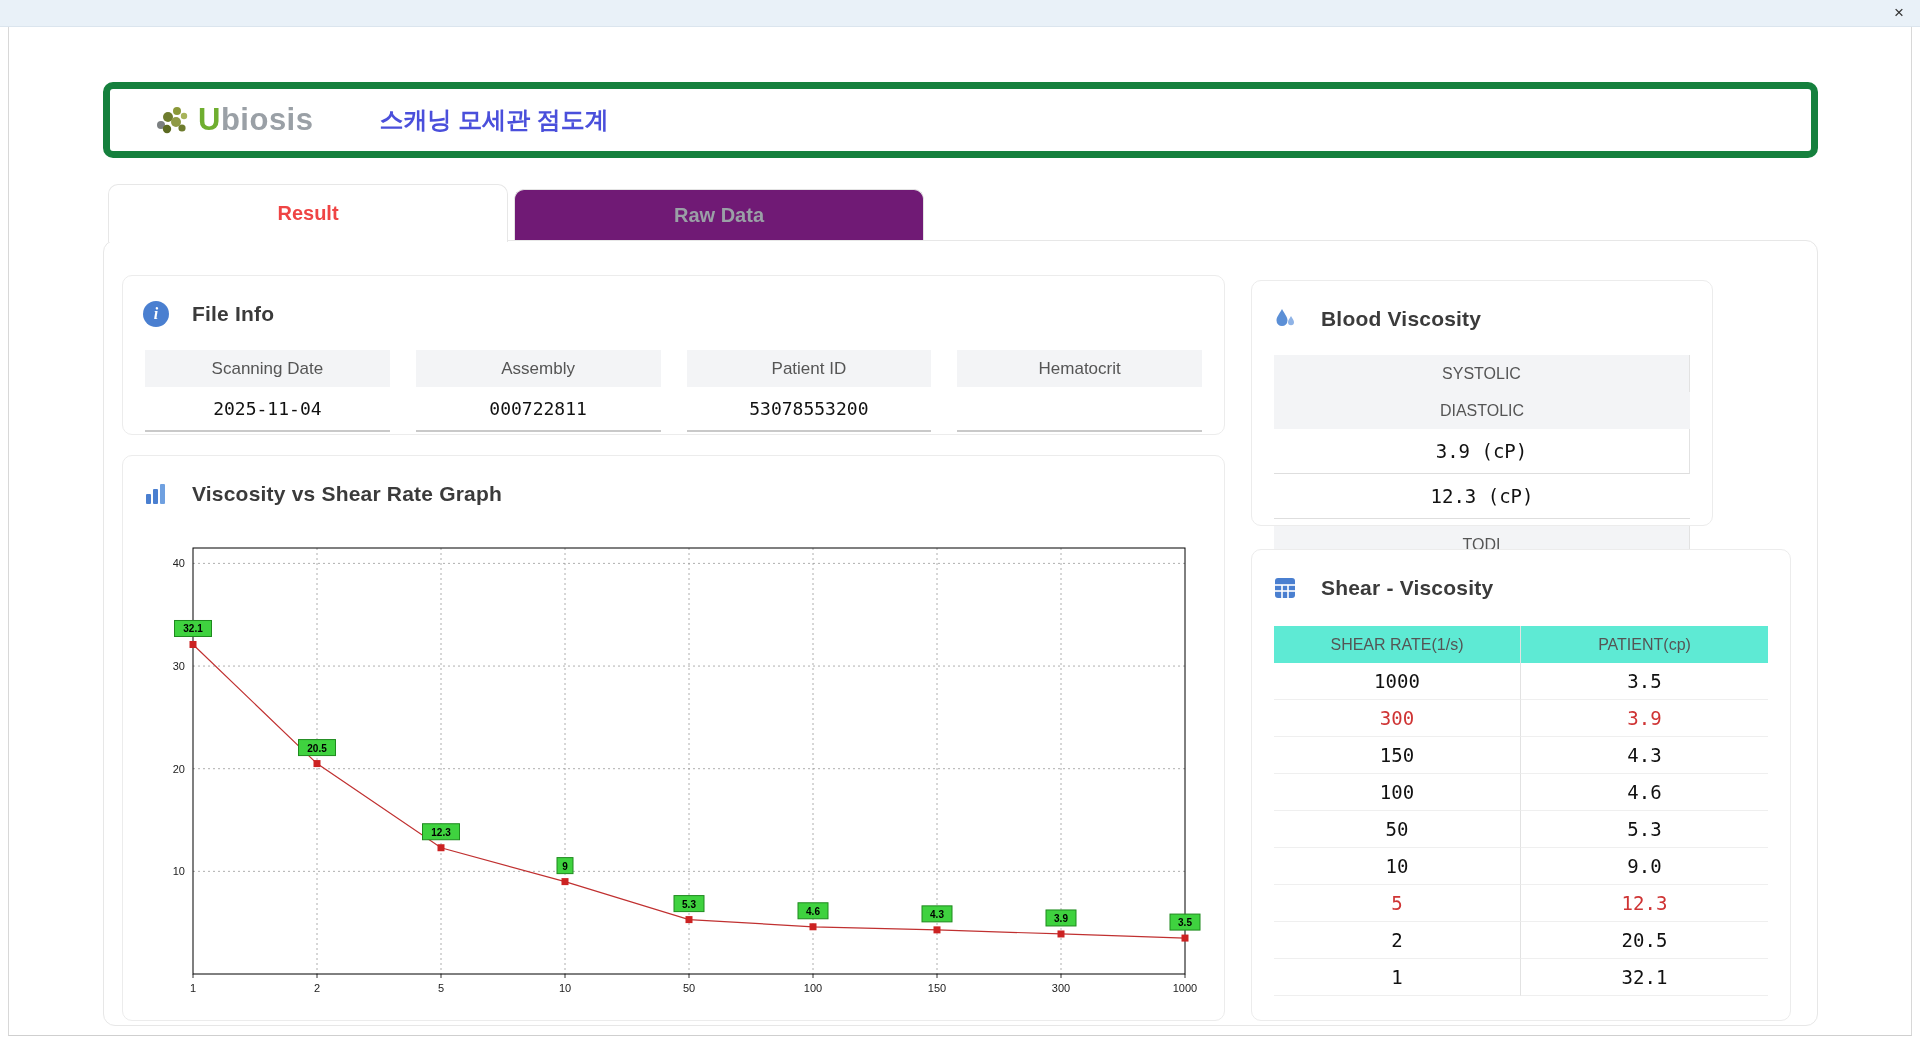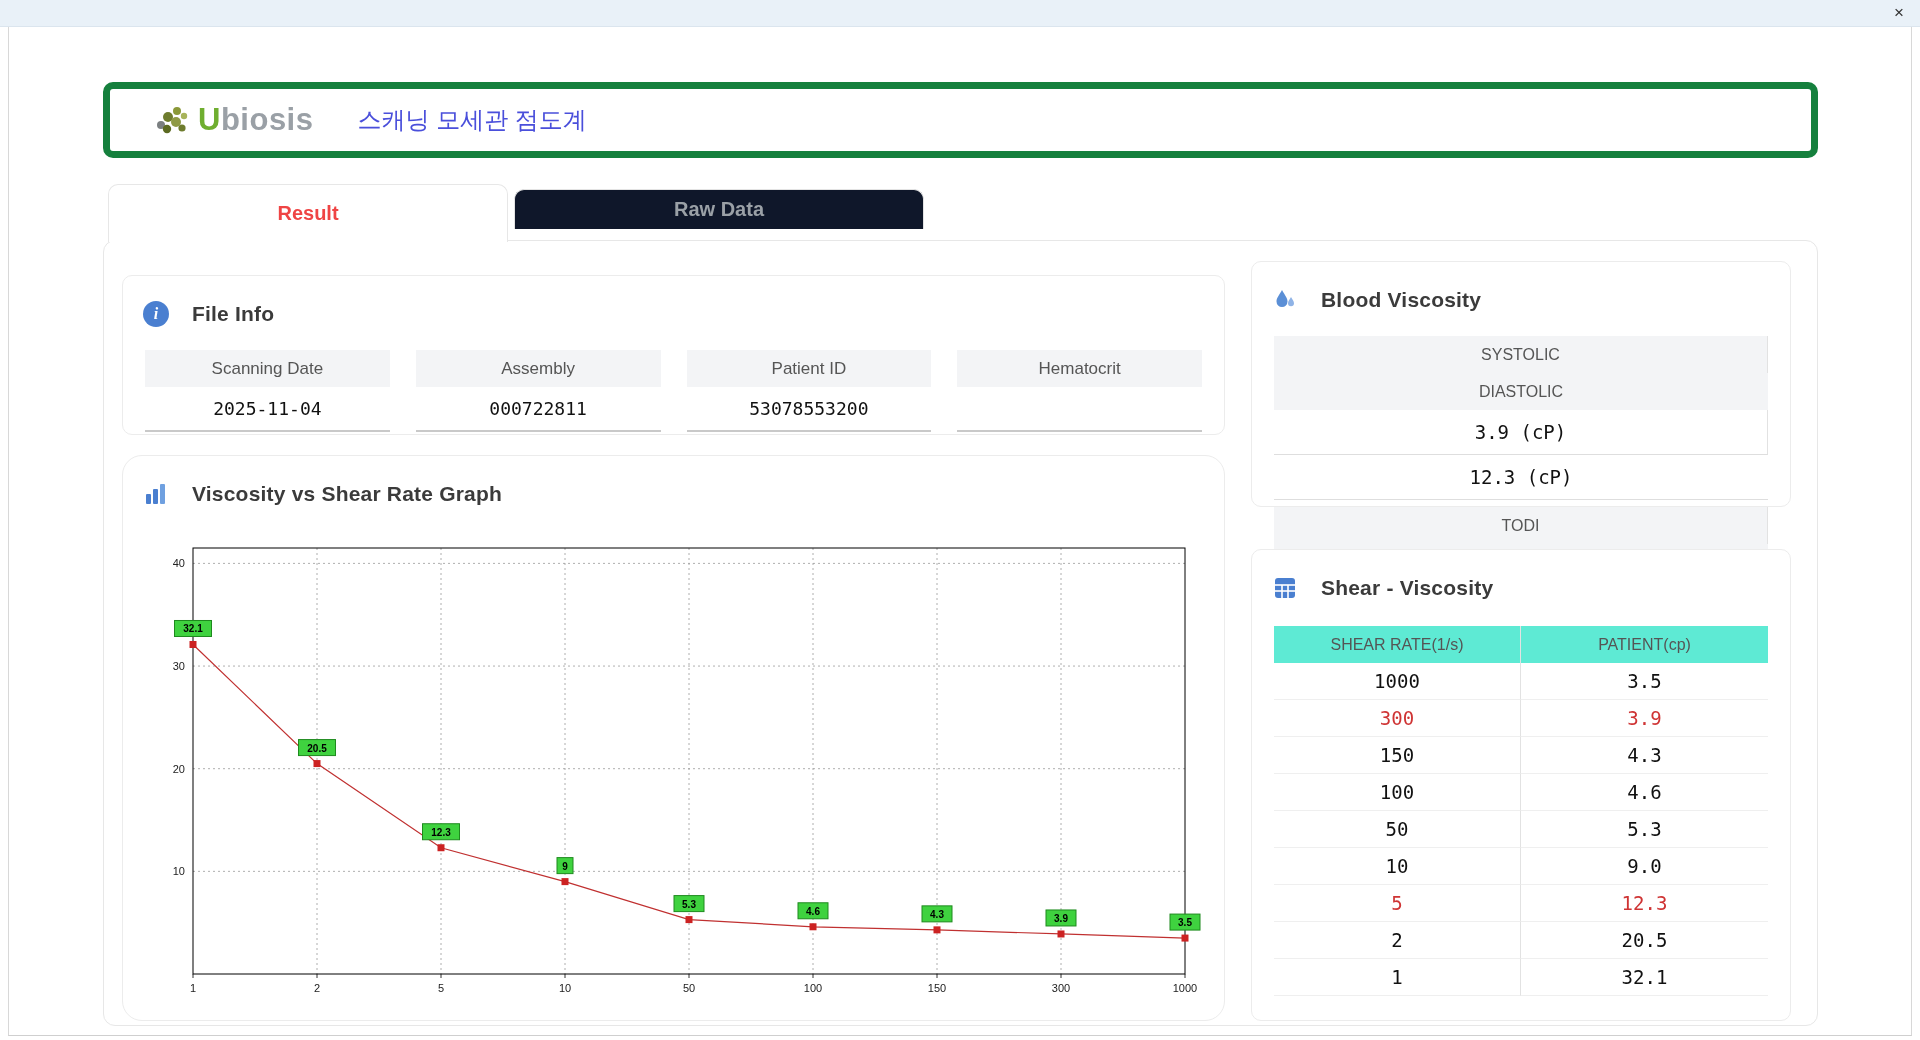--- a/index.html
+++ b/index.html
@@ -12,34 +12,34 @@
   .close{position:absolute;right:16px;top:3px;font-size:17px;line-height:20px;color:#333;cursor:pointer;}
   .frame{position:absolute;left:8px;right:8px;top:26px;bottom:4px;border-left:1px solid #d8d8d8;border-right:1px solid #d8d8d8;border-bottom:1px solid #cfcfcf;z-index:0;}
 
   
   .header-card{position:absolute;left:103px;top:82px;width:1715px;height:76px;background:#fff;
     border:7px solid #15803d;border-radius:10px;display:flex;align-items:center;padding-left:42px;box-sizing:border-box;z-index:2;}
   .logo{display:flex;align-items:center;gap:8px;}
   .logo-text{font-size:31px;letter-spacing:.5px;font-weight:600;}
   .logo-u{color:#6fae2f;}
   .logo-rest{color:#9aa0a6;}
-  .app-title{margin-left:44px;font-size:24px;font-weight:400;color:#4a4fdb;}
+  .app-title{margin-left:66px;font-size:24px;font-weight:700;color:#4a4fdb;}
 
   
   .tab{position:absolute;display:flex;align-items:center;justify-content:center;font-size:20px;font-weight:700;
     border-radius:10px 10px 0 0;box-sizing:border-box;cursor:pointer;}
   .tab-active{left:108px;top:184px;width:400px;height:58px;background:#fff;border:1px solid #e7e7e7;border-bottom:none;color:#ef4444;z-index:3;}
-  .tab-inactive{left:514px;top:189px;width:410px;height:40px;background:#0f172a;border:1px solid #e3e3e3;border-bottom:none;color:#9aa0a6;z-index:1;}
+  .tab-inactive{left:514px;top:189px;width:410px;height:51px;background:#701a75;border:1px solid #e3e3e3;border-bottom:none;color:#9aa0a6;z-index:1;}
   .panel{position:absolute;left:103px;top:240px;width:1715px;height:786px;background:#fff;border:1px solid #e7e7e7;border-radius:12px;box-sizing:border-box;z-index:2;}
 
   
   .card{position:absolute;background:#fff;border:1px solid #ececec;border-radius:10px;box-sizing:border-box;z-index:4;}
   .file-info{left:122px;top:275px;width:1103px;height:160px;}
-  .graph-card{left:122px;top:455px;width:1103px;height:566px;border-radius:20px;}
-  .bv-card{left:1251px;top:261px;width:540px;height:246px;}
+  .graph-card{left:122px;top:455px;width:1103px;height:566px;}
+  .bv-card{left:1251px;top:280px;width:462px;height:246px;}
   .sv-card{left:1251px;top:549px;width:540px;height:472px;}
 
   .card-head{display:flex;align-items:center;gap:11px;padding:14px 20px 10px;}
   .card-head h2{margin:12px;font-size:21px;color:#3b3b3b;font-weight:700;letter-spacing:.2px;}
   .icon-badge{width:26px;height:26px;border-radius:50%;background:#4a7fd0;color:#fff;display:flex;align-items:center;justify-content:center;
     font-size:16px;font-weight:700;font-style:italic;font-family:"Liberation Serif",serif;flex:0 0 auto;}
   .icon-svg{display:flex;align-items:center;justify-content:center;flex:0 0 auto;}
 
   
   .fields{display:flex;gap:26px;padding:2px 22px 0;}

